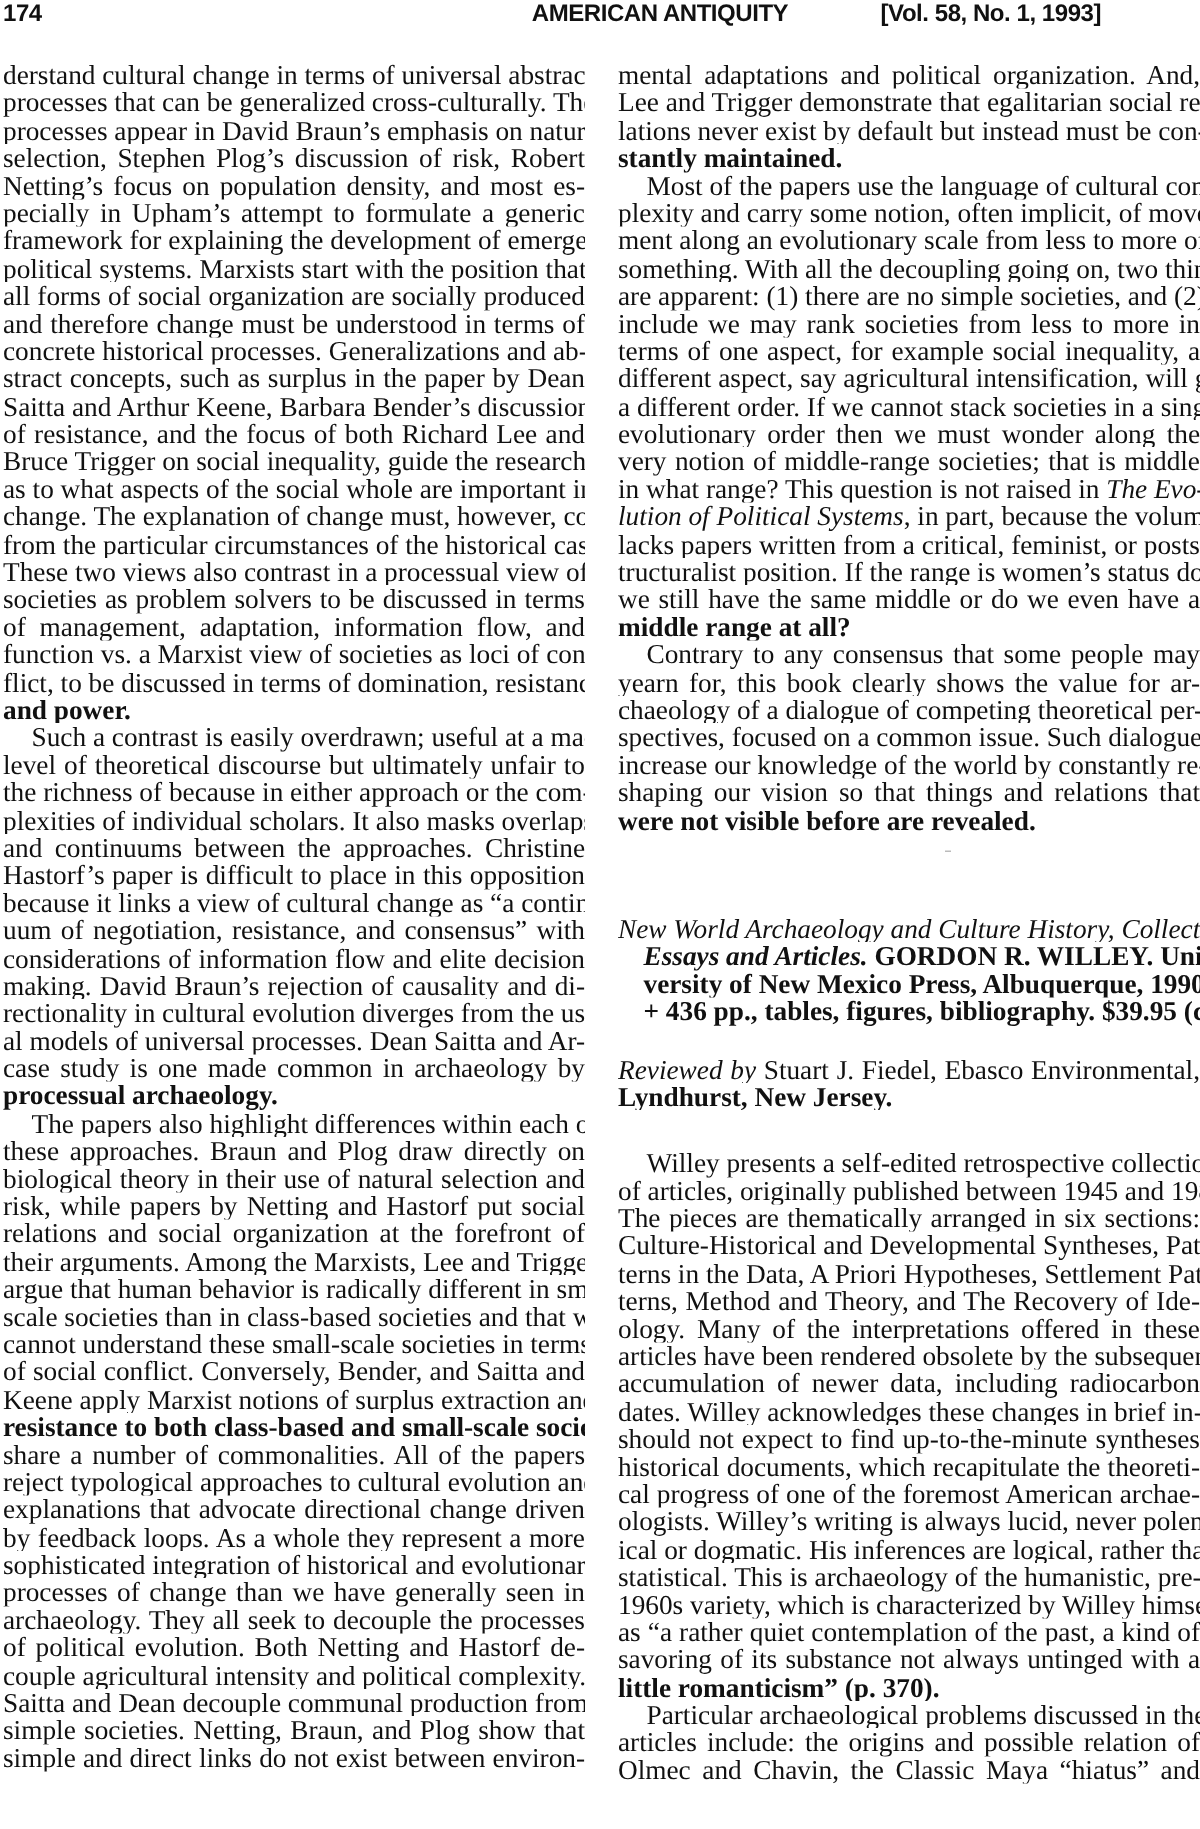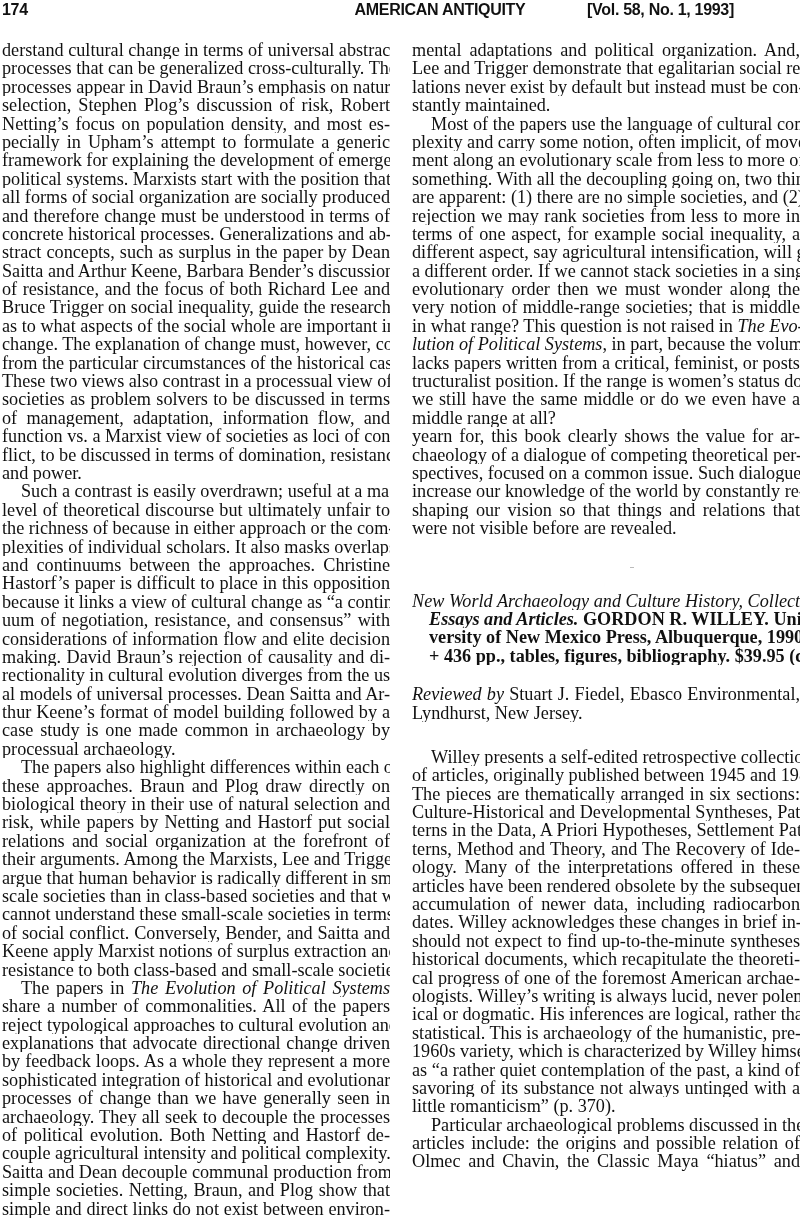--- a/index.html
+++ b/index.html
@@ -12,21 +12,21 @@
     .header .pg { position: absolute; left: 2px; top: 1px; }
     .header .jt { position: absolute; left: 0; width: 800px; text-align: center; top: 1px; margin-left: 40px; }
     .header .vol { position: absolute; right: 18px; top: 1px; }
     .col { position: absolute; top: 41px; width: 388px; font-family: "Liberation Serif", serif; font-size: 18.2px; }
     .col.left { left: 2px; }
     .col.right { left: 412px; }
     .ln {
       display: block; height: 18.4px; line-height: 18.4px; white-space: nowrap;
       text-align: justify; text-align-last: justify; overflow: hidden;
     }
-    .ln.last { text-align-last: left; }
+    .ln.last { text-align-last: left; font-weight: bold; }
     .ln.ind { text-indent: 19px; }
     .ln.hang { padding-left: 17px; font-weight: bold; }
     .gap { display: block; }
     i { font-style: italic; }
     .faint-mark { position: absolute; left: 630px; top: 567px; width: 4px; height: 1px; background: #bbb; }
   </style>
 </head>
 <body>
 
 <div class="header">
@@ -65,36 +65,34 @@
   <span class="ln">the richness of because in either approach or the com-</span>
   <span class="ln">plexities of individual scholars. It also masks overlaps</span>
   <span class="ln">and continuums between the approaches. Christine</span>
   <span class="ln">Hastorf’s paper is difficult to place in this opposition</span>
   <span class="ln">because it links a view of cultural change as “a contin-</span>
   <span class="ln">uum of negotiation, resistance, and consensus” with</span>
   <span class="ln">considerations of information flow and elite decision</span>
   <span class="ln">making. David Braun’s rejection of causality and di-</span>
   <span class="ln">rectionality in cultural evolution diverges from the usu-</span>
   <span class="ln">al models of universal processes. Dean Saitta and Ar-</span>
-  <span class="ln">thur Keene’s format of model building followed by a</span>
   <span class="ln">case study is one made common in archaeology by</span>
   <span class="ln last">processual archaeology.</span>
   <span class="ln ind">The papers also highlight differences within each of</span>
   <span class="ln">these approaches. Braun and Plog draw directly on</span>
   <span class="ln">biological theory in their use of natural selection and</span>
   <span class="ln">risk, while papers by Netting and Hastorf put social</span>
   <span class="ln">relations and social organization at the forefront of</span>
   <span class="ln">their arguments. Among the Marxists, Lee and Trigger</span>
   <span class="ln">argue that human behavior is radically different in small-</span>
   <span class="ln">scale societies than in class-based societies and that we</span>
   <span class="ln">cannot understand these small-scale societies in terms</span>
   <span class="ln">of social conflict. Conversely, Bender, and Saitta and</span>
   <span class="ln">Keene apply Marxist notions of surplus extraction and</span>
   <span class="ln last">resistance to both class-based and small-scale societies.</span>
-  <span class="ln ind"><span>The papers in </span><i>The Evolution of Political Systems</i></span>
   <span class="ln">share a number of commonalities. All of the papers</span>
   <span class="ln">reject typological approaches to cultural evolution and</span>
   <span class="ln">explanations that advocate directional change driven</span>
   <span class="ln">by feedback loops. As a whole they represent a more</span>
   <span class="ln">sophisticated integration of historical and evolutionary</span>
   <span class="ln">processes of change than we have generally seen in</span>
   <span class="ln">archaeology. They all seek to decouple the processes</span>
   <span class="ln">of political evolution. Both Netting and Hastorf de-</span>
   <span class="ln">couple agricultural intensity and political complexity.</span>
   <span class="ln">Saitta and Dean decouple communal production from</span>
@@ -105,32 +103,33 @@
 <div class="col right">
   <span class="ln">mental adaptations and political organization. And,</span>
   <span class="ln">Lee and Trigger demonstrate that egalitarian social re-</span>
   <span class="ln">lations never exist by default but instead must be con-</span>
   <span class="ln last">stantly maintained.</span>
   <span class="ln ind">Most of the papers use the language of cultural com-</span>
   <span class="ln">plexity and carry some notion, often implicit, of move-</span>
   <span class="ln">ment along an evolutionary scale from less to more of</span>
   <span class="ln">something. With all the decoupling going on, two things</span>
   <span class="ln">are apparent: (1) there are no simple societies, and (2)</span>
-  <span class="ln">rejection we may rank societies from less to more in</span>
+  <span class="ln">include we may rank societies from less to more in</span>
   <span class="ln">terms of one aspect, for example social inequality, a</span>
   <span class="ln">different aspect, say agricultural intensification, will give</span>
   <span class="ln">a different order. If we cannot stack societies in a single</span>
   <span class="ln">evolutionary order then we must wonder along the</span>
   <span class="ln">very notion of middle-range societies; that is middle</span>
   <span class="ln"><span>in what range? This question is not raised in </span><i>The Evo-</i></span>
   <span class="ln"><i>lution of Political Systems</i><span>, in part, because the volume</span></span>
   <span class="ln">lacks papers written from a critical, feminist, or posts-</span>
   <span class="ln">tructuralist position. If the range is women’s status do</span>
   <span class="ln">we still have the same middle or do we even have a</span>
   <span class="ln last">middle range at all?</span>
+  <span class="ln ind">Contrary to any consensus that some people may</span>
   <span class="ln">yearn for, this book clearly shows the value for ar-</span>
   <span class="ln">chaeology of a dialogue of competing theoretical per-</span>
   <span class="ln">spectives, focused on a common issue. Such dialogues</span>
   <span class="ln">increase our knowledge of the world by constantly re-</span>
   <span class="ln">shaping our vision so that things and relations that</span>
   <span class="ln last">were not visible before are revealed.</span>
 
   <span class="gap" style="height:54px"></span>
 
   <div>

